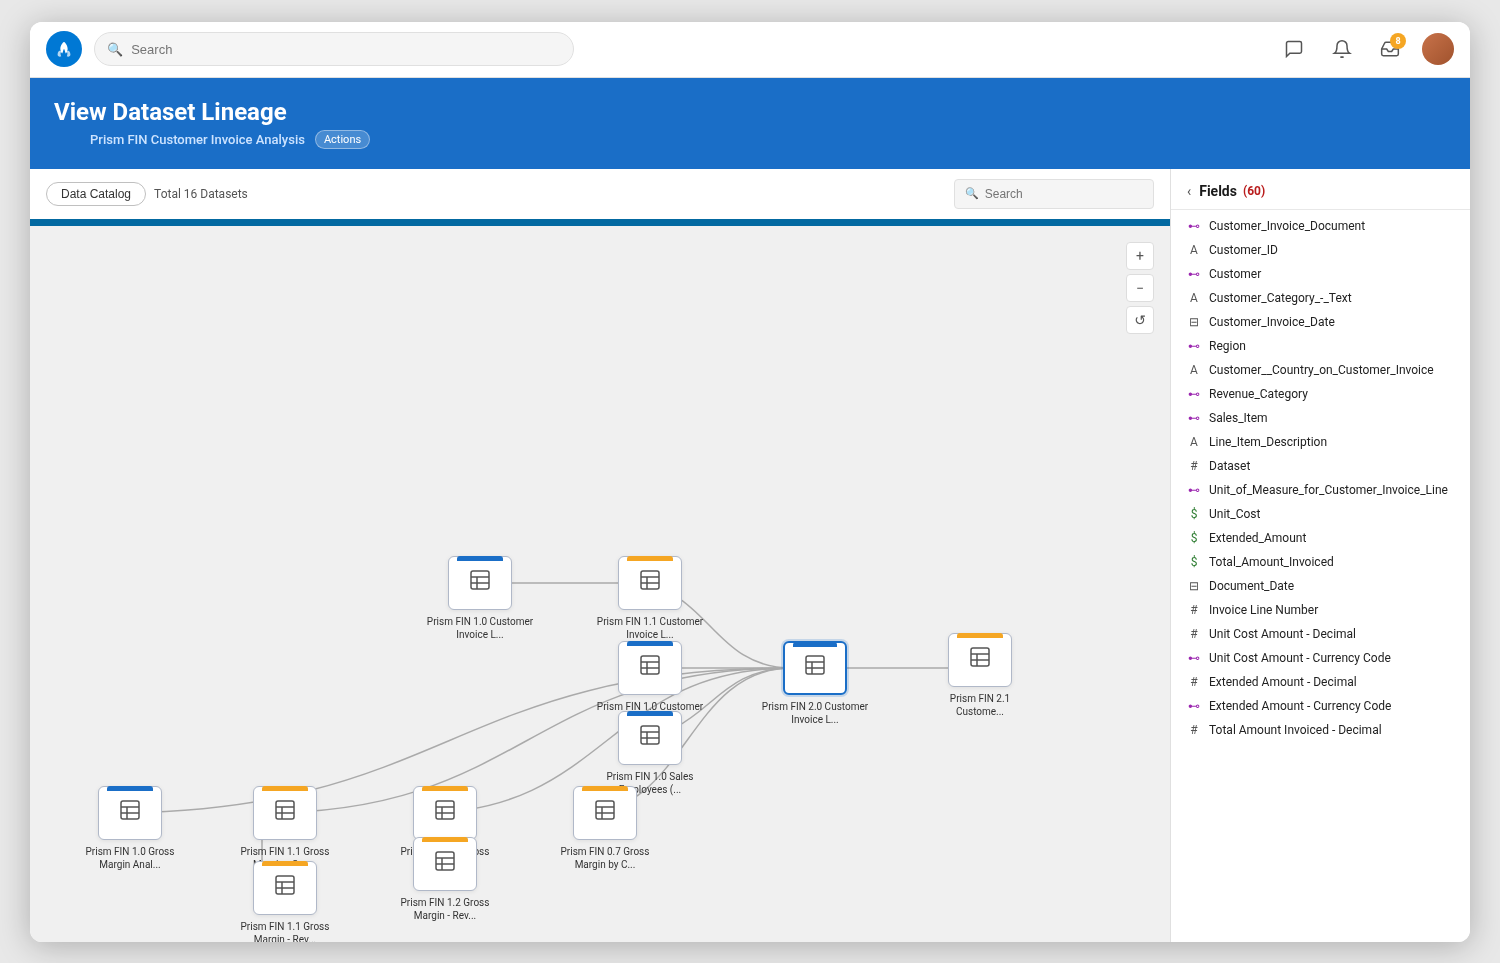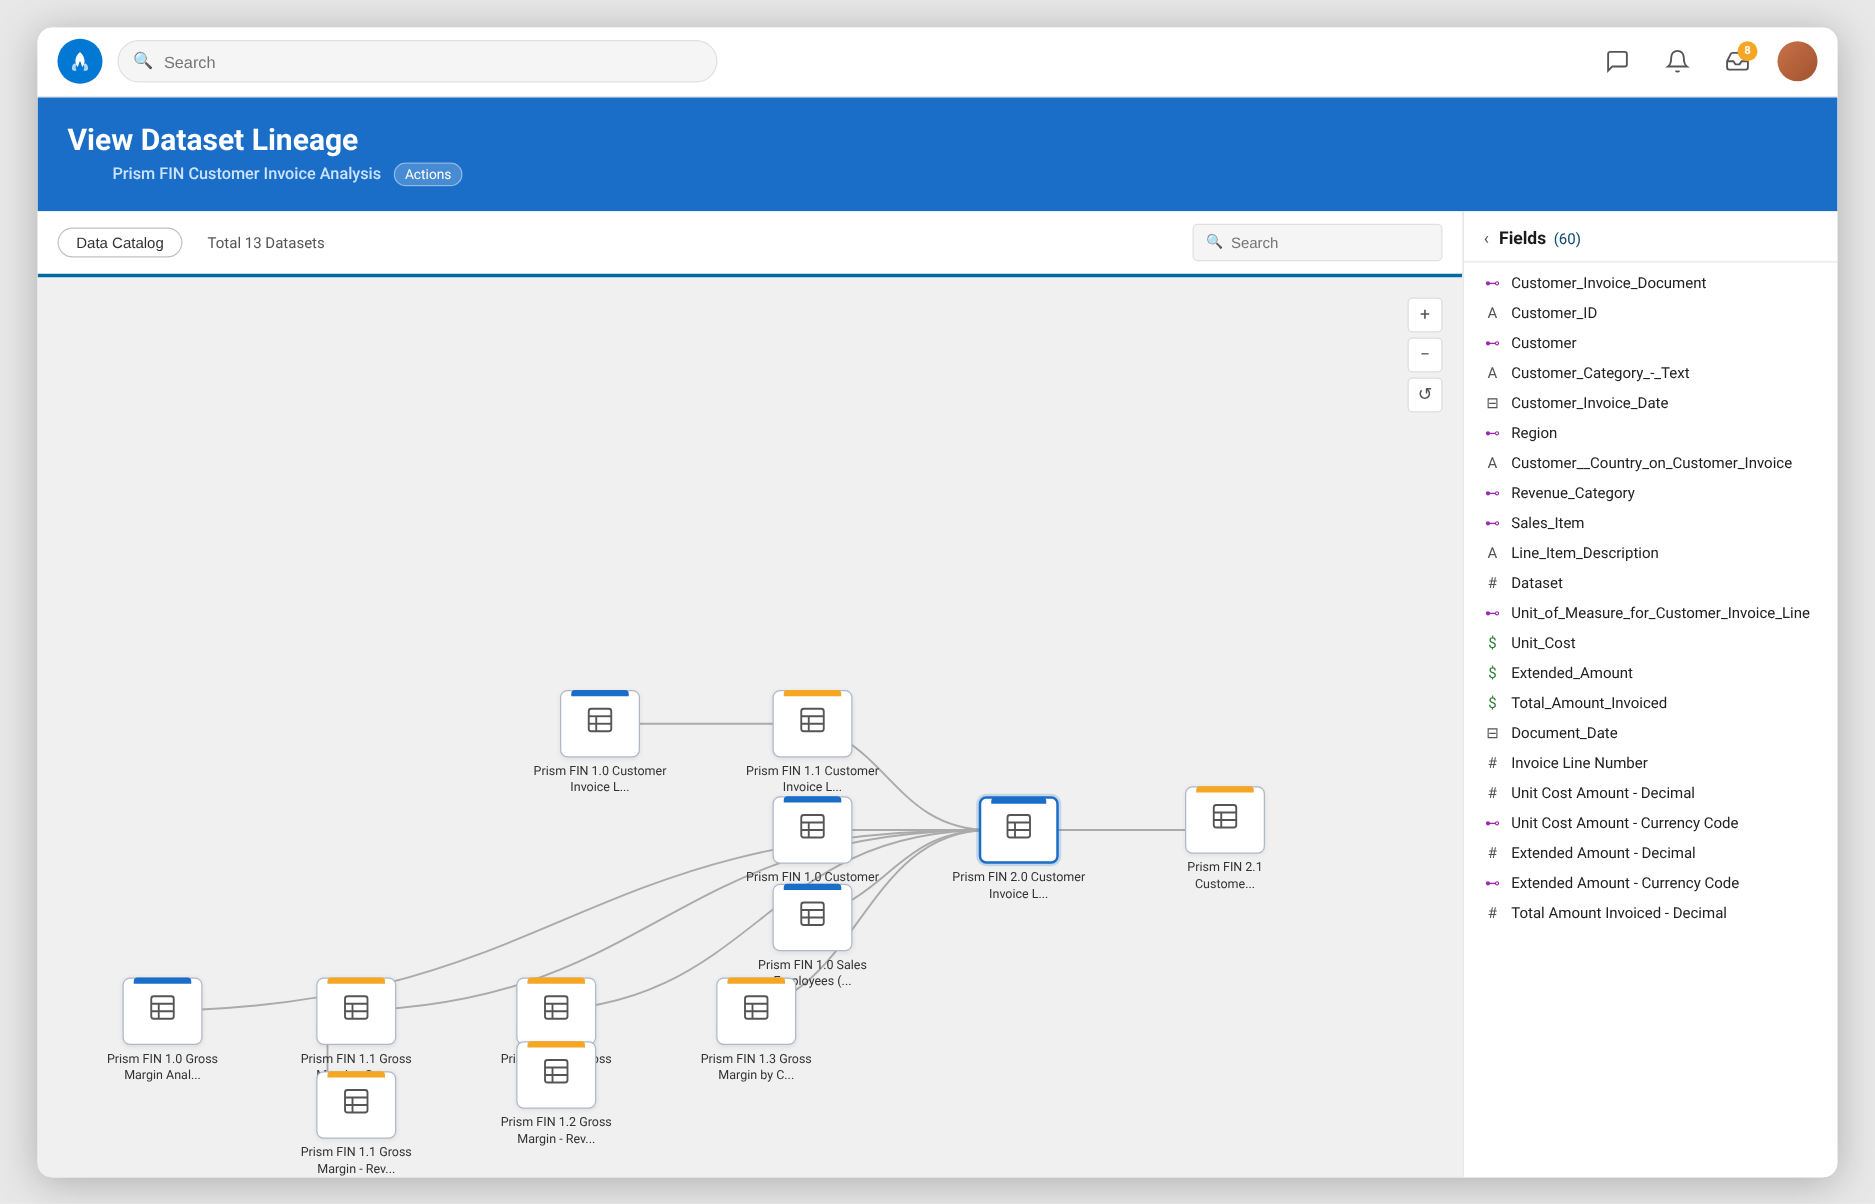--- a/index.html
+++ b/index.html
@@ -145,22 +145,22 @@
     .canvas-area {
       flex: 1;
       display: flex;
       flex-direction: column;
       overflow: hidden;
     }
     .canvas-toolbar {
       display: flex;
       align-items: center;
       padding: 10px 16px;
-      border-bottom: 3px solid #0369a1;
-      gap: 20px;
+      border-bottom: 7px solid #0369a1;
+      gap: 8px;
       background: #fff;
     }
     .data-catalog-btn {
       background: #fff;
       border: 1px solid #c0c0c0;
       border-radius: 16px;
       padding: 4px 14px;
       font-size: 12px;
       color: #333;
       cursor: pointer;
@@ -291,22 +291,23 @@
       cursor: pointer;
       margin-right: 8px;
     }
     .fields-title {
       font-size: 14px;
       font-weight: 700;
       color: #1a1a1a;
     }
     .fields-count {
       font-size: 12px;
-      color: #0c4a6e;
+      color: #b91c1c;
       margin-left: 6px;
+      font-weight: bold;
     }
     .fields-list {
       overflow-y: auto;
       flex: 1;
       padding: 4px 0;
     }
     .field-item {
       display: flex;
       align-items: center;
       padding: 5px 16px;
@@ -377,21 +378,21 @@
       <span class="page-subtitle-text">Prism FIN Customer Invoice Analysis</span>
       <span class="actions-badge">Actions</span>
     </div>
   </div>
 
   <div class="main-content">
 
     <div class="canvas-area">
       <div class="canvas-toolbar">
         <button class="data-catalog-btn">Data Catalog</button>
-        <span class="total-datasets">Total 13 Datasets</span>
+        <span class="total-datasets">Total 16 Datasets</span>
         <div class="toolbar-spacer"></div>
         <div class="canvas-search">
           <span style="color:#999;font-size:11px;">🔍</span>
           <input type="text" placeholder="Search" style="">
         </div>
       </div>
       <div class="canvas-body" id="canvas-body">
 
         <svg class="connections-svg" id="connections-svg">
             <path d="M 427 357 C 512 357, 512 357, 597 357" stroke="#aaa" stroke-width="1.5" fill="none"></path>
@@ -539,21 +540,21 @@
       <div class="node-bar-top bar-orange"></div>
       <span class="node-icon">
         <svg width="24" height="24" viewBox="0 0 24 24" fill="none" stroke="#555" stroke-width="1.5">
           <rect x="3" y="3" width="18" height="18" rx="2"></rect>
           <line x1="3" y1="9" x2="21" y2="9"></line>
           <line x1="3" y1="15" x2="21" y2="15"></line>
           <line x1="9" y1="9" x2="9" y2="21"></line>
         </svg>
       </span>
     </div>
-    <div class="node-label">Prism FIN 1.3 Gross Margin by C...</div>
+    <div class="node-label">Prism FIN 0.7 Gross Margin by C...</div>
   </div>
             <div class="node" style="left: 200px; top: 635px;">
     <div class="node-box ">
       <div class="node-bar-top bar-orange"></div>
       <span class="node-icon">
         <svg width="24" height="24" viewBox="0 0 24 24" fill="none" stroke="#555" stroke-width="1.5">
           <rect x="3" y="3" width="18" height="18" rx="2"></rect>
           <line x1="3" y1="9" x2="21" y2="9"></line>
           <line x1="3" y1="15" x2="21" y2="15"></line>
           <line x1="9" y1="9" x2="9" y2="21"></line>

